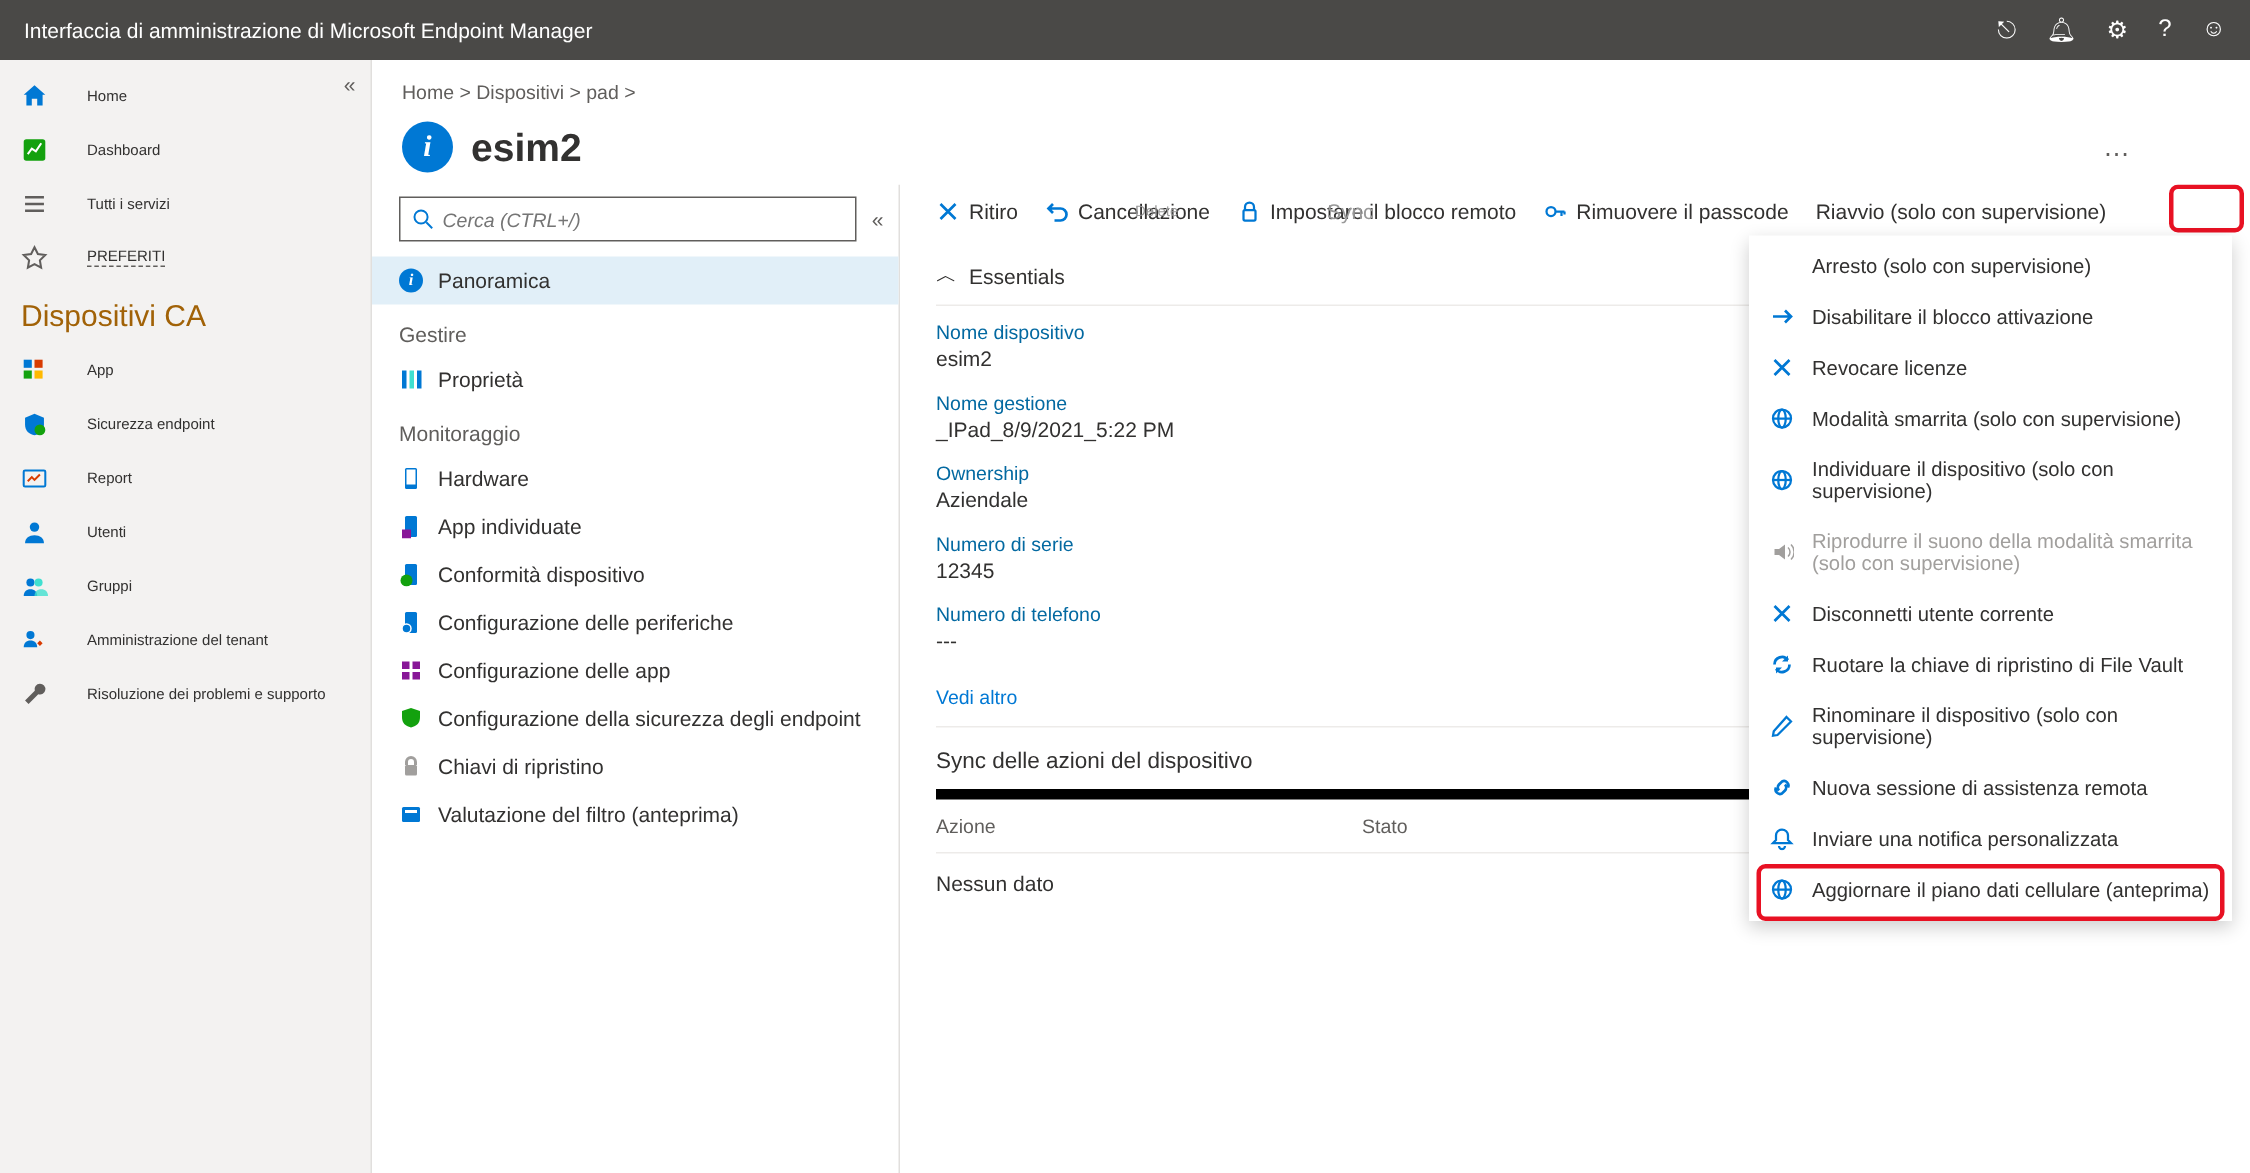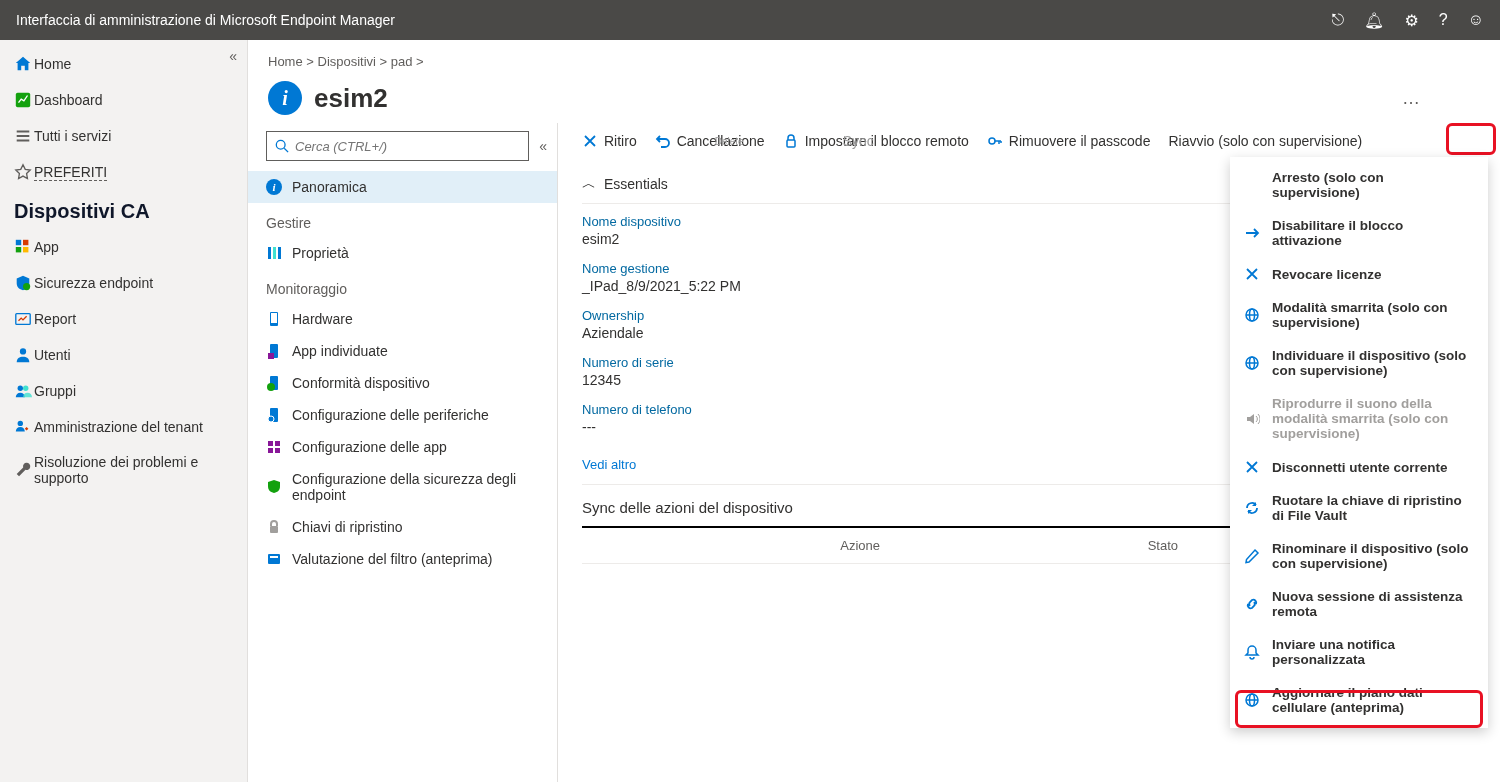--- a/index.html
+++ b/index.html
@@ -4,32 +4,32 @@
 <style>
 * { box-sizing: border-box; margin: 0; padding: 0; }
 body { font-family: "Segoe UI", Arial, sans-serif; font-size: 13px; color: #323130; background: #fff; width: 1500px; height: 782px; overflow: hidden; }
 .topbar { background: #4a4947; color: #fff; height: 40px; display: flex; align-items: center; padding: 0 16px; justify-content: space-between; }
 .topbar-title { font-size: 14px; }
 .topbar-icons { display: flex; gap: 20px; align-items: center; }
 .topbar-icons span { cursor: pointer; font-size: 16px; }
 .main { display: flex; height: calc(100% - 40px); }
 .leftnav { width: 248px; background: #f3f2f1; border-right: 1px solid #e1dfdd; padding-top: 6px; position: relative; }
 .collapse-toggle { position: absolute; top: 8px; right: 10px; color: #605e5c; cursor: pointer; font-size: 14px; }
-.nav-item { display: flex; align-items: center; gap: 2px; padding: 9px 14px; cursor: pointer; font-size: 14px; }
+.nav-item { display: flex; align-items: center; gap: 26px; padding: 9px 14px; cursor: pointer; font-size: 10px; }
 .nav-icon { width: 18px; height: 18px; display: inline-flex; align-items: center; justify-content: center; }
-.nav-section-title { font-size: 20px; font-weight: 700; padding: 10px 14px 6px 14px; color: #0f172a; }
+.nav-section-title { font-size: 20px; font-weight: 400; padding: 10px 14px 6px 14px; color: #a16207; }
 .dotted { border-bottom: 1px dashed #605e5c; }
 .content { flex: 1; display: flex; flex-direction: column; overflow: hidden; }
 .breadcrumb { padding: 14px 20px 0 20px; font-size: 13px; color: #605e5c; }
 .page-header { display: flex; align-items: center; gap: 12px; padding: 12px 20px 8px 20px; }
 .info-circle { width: 34px; height: 34px; border-radius: 50%; background: #0078d4; display: flex; align-items: center; justify-content: center; color: #fff; font-weight: bold; font-style: italic; font-size: 20px; font-family: Georgia, serif; }
 .page-title { font-size: 26px; font-weight: 600; }
 .ellipsis-more { margin-left: auto; margin-right: 60px; color: #605e5c; font-size: 18px; cursor: pointer; }
 .content-body { display: flex; flex: 1; overflow: hidden; }
-.subnav { width: 310px; border-right: 1px solid #e1dfdd; padding: 8px 0; }
+.subnav { width: 352px; border-right: 1px solid #e1dfdd; padding: 8px 0; }
 .search-row { display: flex; align-items: center; gap: 10px; padding: 0 10px 10px 18px; }
 .search-box { flex: 1; border: 1px solid #605e5c; height: 30px; display: flex; align-items: center; padding: 0 8px; gap: 6px; }
 .search-box input { border: none; outline: none; flex: 1; font-size: 13px; font-style: italic; color: #605e5c; }
 .collapse2 { color: #605e5c; cursor: pointer; font-size: 14px; }
 .subnav-item { display: flex; align-items: center; gap: 10px; padding: 8px 18px; cursor: pointer; font-size: 14px; }
 .subnav-item.selected { background: #e1eff8; }
 .subnav-header { font-size: 14px; color: #605e5c; padding: 12px 18px 6px 18px; }
 .sub-icon { width: 16px; height: 16px; display: inline-flex; align-items: center; justify-content: center; }
 .details { flex: 1; position: relative; padding: 0; overflow: hidden; }
 .toolbar { display: flex; align-items: center; gap: 18px; padding: 10px 24px; flex-wrap: nowrap; overflow: hidden; white-space: nowrap; }
@@ -38,25 +38,25 @@
 .essentials { border: none; margin: 6px 24px 0 24px; }
 .essentials-header { display: flex; align-items: center; gap: 8px; padding: 10px 0; border-bottom: 1px solid #edebe9; cursor: pointer; font-size: 14px; }
 .ess-grid { display: flex; gap: 40px; padding: 10px 0 0 0; }
 .ess-col { flex: 1; }
 .ess-field { margin-bottom: 14px; }
 .ess-label { font-size: 13px; color: #0369a1; margin-bottom: 2px; }
 .ess-value { font-size: 14px; color: #323130; }
 .see-more { color: #0078d4; font-size: 13px; padding: 8px 0 12px 0; cursor: pointer; border-bottom: 1px solid #edebe9; }
 .actions-section { margin: 14px 24px 0 24px; }
 .actions-title { font-size: 15px; padding-bottom: 10px; }
-.actions-table { border-top: 2px solid #000000; text-align: right; }
+.actions-table { border-top: 7px solid #000000; }
 .actions-head { display: flex; padding: 10px 0; color: #605e5c; font-size: 13px; border-bottom: 1px solid #edebe9; }
 .actions-head div { flex: 1; }
 .actions-row { padding: 12px 0; font-size: 14px; }
-.dropdown-menu { position: absolute; top: 34px; right: 12px; width: 258px; background: #fff; box-shadow: 0 4px 12px rgba(0,0,0,0.2); z-index: 10; padding: 4px 0; font-weight: bold; }
+.dropdown-menu { position: absolute; top: 34px; right: 12px; width: 322px; background: #fff; box-shadow: 0 4px 12px rgba(0,0,0,0.2); z-index: 10; padding: 4px 0; }
 .menu-item { display: flex; align-items: center; gap: 12px; padding: 9px 14px; cursor: pointer; font-size: 13.5px; }
 .menu-item.disabled { color: #a19f9d; cursor: default; }
 .menu-item .mi-icon { width: 16px; color: #0078d4; font-size: 15px; text-align: center; }
 .menu-item.disabled .mi-icon { color: #a19f9d; }
 .red-box { border: 3px solid #e81123; border-radius: 6px; position: absolute; pointer-events: none; }
 .red-box.box1 { top: 0px; right: 4px; width: 50px; height: 32px; }
 .red-box.box2 { bottom: 0px; left: 5px; right: 5px; height: 38px; }
 svg { display: block; }
 </style>
 </head>

